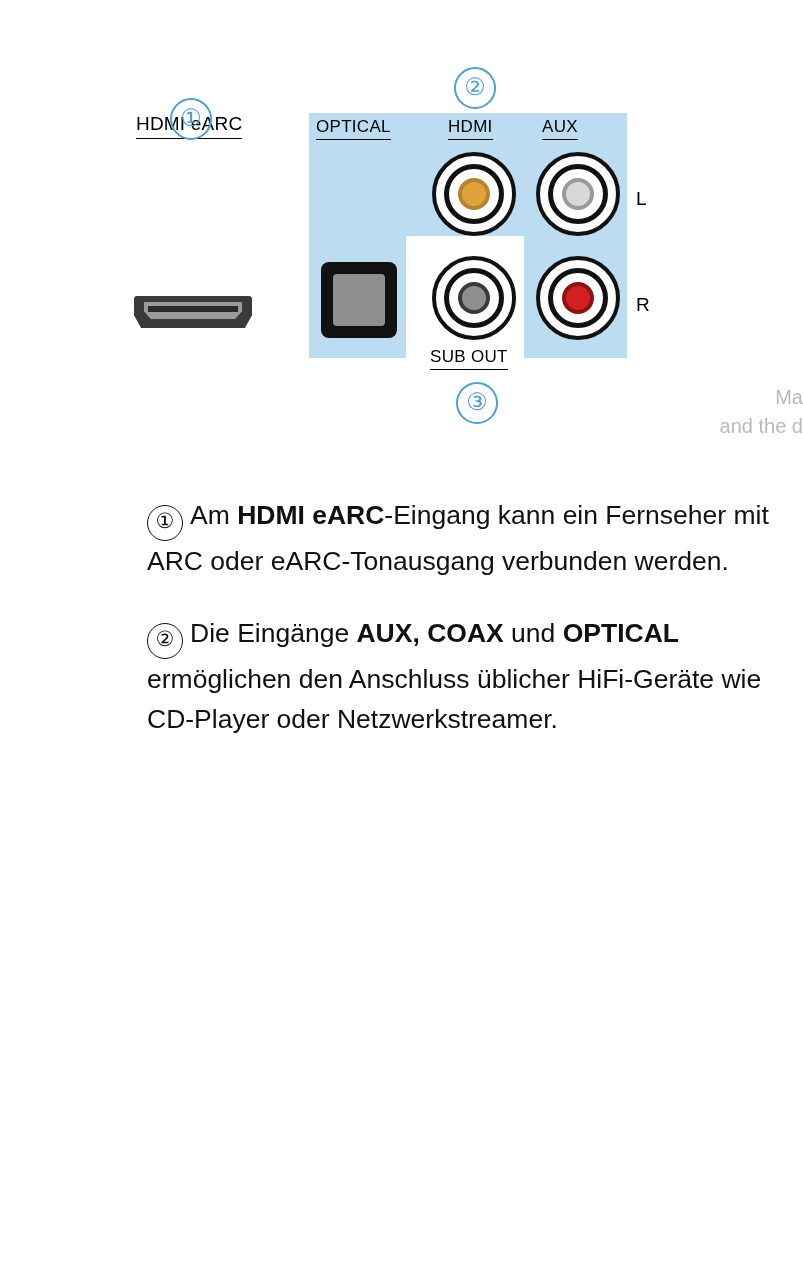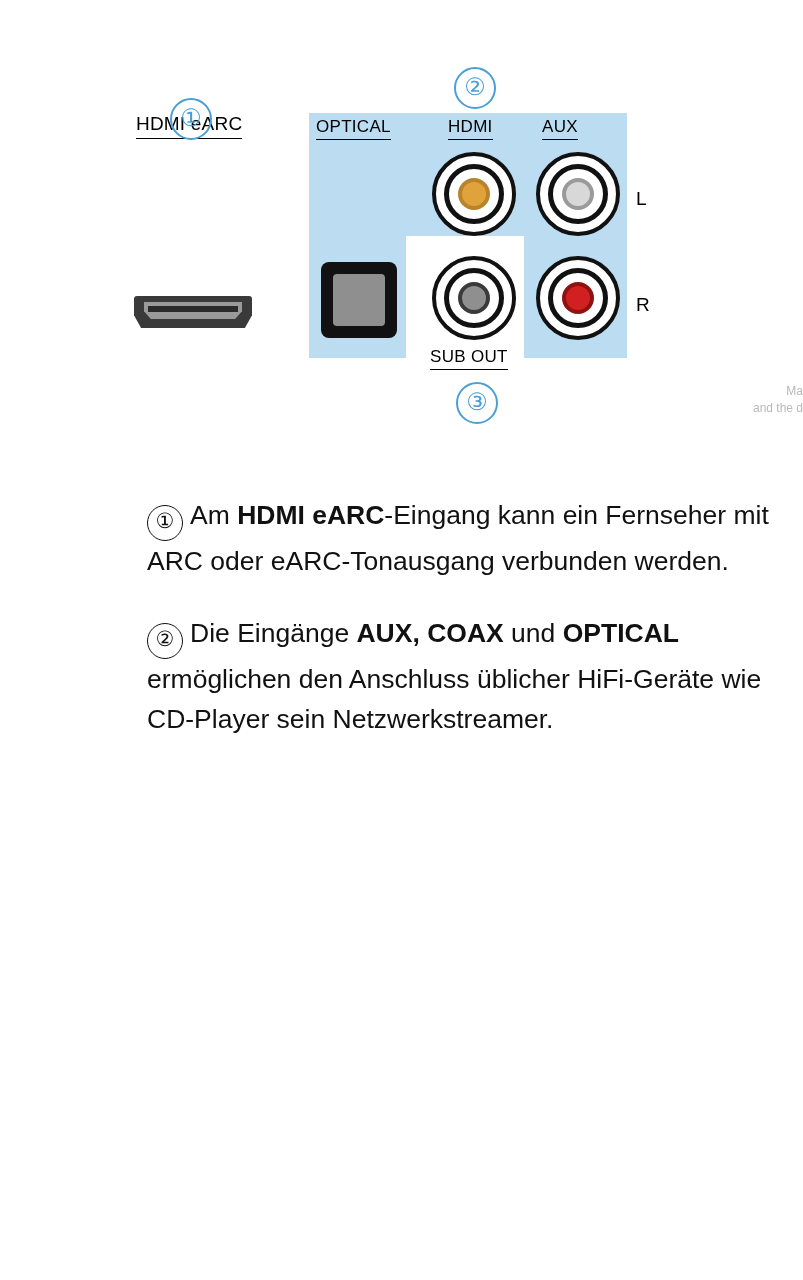--- a/index.html
+++ b/index.html
@@ -170,21 +170,21 @@
     background: #8f8f8f;
     border-radius: 4px;
   }
 
   
   .faint-text {
     position: absolute;
     right: 0;
     top: 383px;
     width: 110px;
-    font-size: 12px;
+    font-size: 20px;
     color: #b9b9b9;
     text-align: right;
     line-height: 1.45;
     overflow: hidden;
     white-space: nowrap;
   }
   .faint-text span { display: block; }
 
   
   .text-body {
@@ -270,17 +270,17 @@
   </div>
 </div>
 
 <div class="text-body">
 
   <p class="para">
     <span class="num">①</span><span>Am </span><span class="b">HDMI eARC</span><span>-Eingang kann ein Fernseher mit ARC oder eARC-Tonausgang verbunden werden.</span><br>
   </p>
 
   <p class="para">
-    <span class="num">②</span><span>Die Eingänge </span><span class="b">AUX, COAX</span><span> und </span><span class="b">OPTICAL</span><span> ermöglichen den Anschluss üblicher HiFi-Geräte wie CD-Player sein Netzwerkstreamer.</span>
+    <span class="num">②</span><span>Die Eingänge </span><span class="b">AUX, COAX</span><span> und </span><span class="b">OPTICAL</span><span> ermöglichen den Anschluss üblicher HiFi-Geräte wie CD-Player oder Netzwerkstreamer.</span>
   </p>
 
 
 </div>
 
 </body></html>

